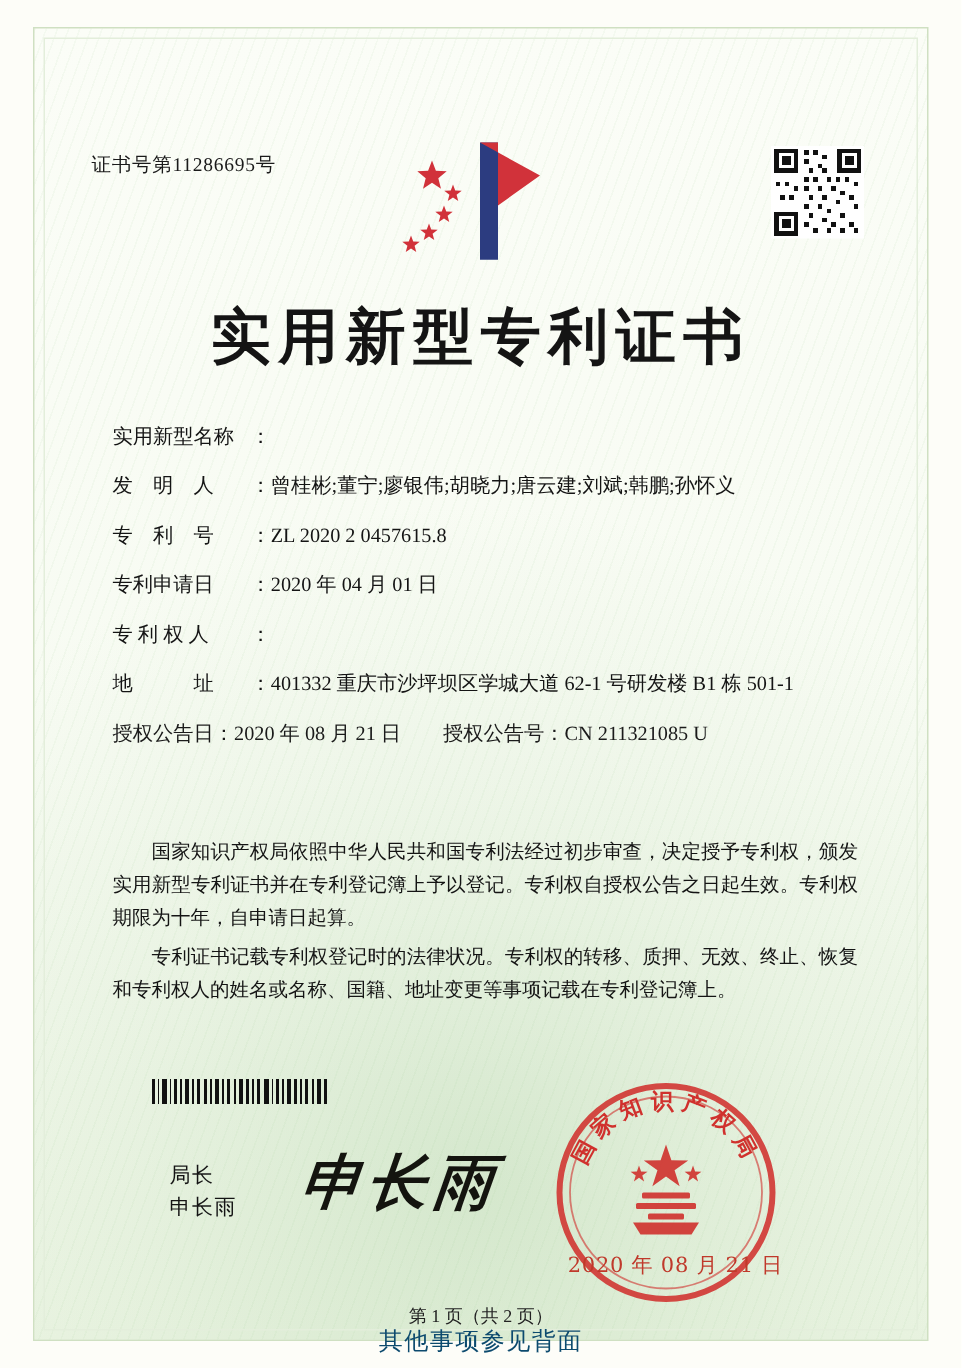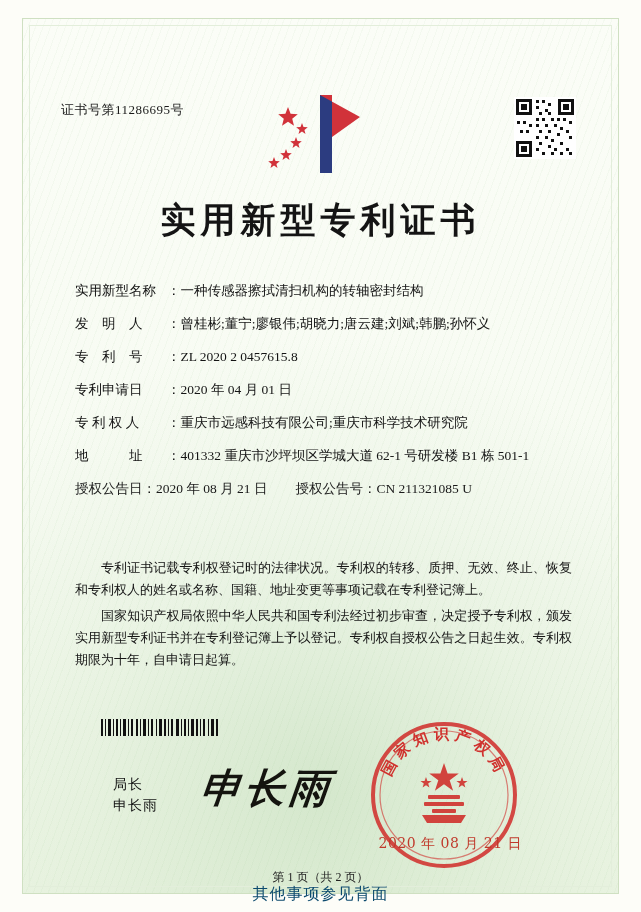--- a/index.html
+++ b/index.html
@@ -78,21 +78,21 @@
     width: 62px;
     height: 62px;
   }
 
   .title {
     position: absolute;
     left: 0;
     right: 0;
     top: 178px;
     text-align: center;
-    font-size: 35px;
+    font-size: 40px;
     font-weight: bold;
     letter-spacing: 5px;
     color: #141414;
     font-family: Liberation Mono, monospace;
   }
 
   
   .fields {
     position: absolute;
     left: 52px;
@@ -316,21 +316,20 @@
       </svg>
     </div>
 
     <div class="title">实用新型专利证书</div>
 
     <div class="fields">
 
       <div class="row">
         <span class="lab">实用新型名称</span>
         <span class="colon">：</span>
-        <span class="val">一种传感器擦拭清扫机构的转轴密封结构</span>
       </div>
 
       <div class="row">
         <span class="lab">发　明　人</span>
         <span class="colon">：</span>
         <span class="val">曾桂彬;董宁;廖银伟;胡晓力;唐云建;刘斌;韩鹏;孙怀义</span>
       </div>
 
       <div class="row">
         <span class="lab">专　利　号</span>
@@ -340,21 +339,20 @@
 
       <div class="row">
         <span class="lab">专利申请日</span>
         <span class="colon">：</span>
         <span class="val">2020 年 04 月 01 日</span>
       </div>
 
       <div class="row">
         <span class="lab">专 利 权 人</span>
         <span class="colon">：</span>
-        <span class="val">重庆市远感科技有限公司;重庆市科学技术研究院</span>
       </div>
 
       <div class="row">
         <span class="lab spread">
           <span>地　　　址</span>
         </span>
         <span class="colon">：</span>
         <span class="val">
           <span>401332  重庆市沙坪坝区学城大道 62-1 号研发楼 B1 栋 501-1</span>
         </span>
@@ -366,22 +364,22 @@
         <span>2020 年 08 月 21 日</span>
         <span class="seg2">
           <span class="lab2">授权公告号</span>
           <span class="colon">：</span>
           <span>CN 211321085 U</span>
         </span>
       </div>
     </div>
 
     <div class="paras">
+      <p>国家知识产权局依照中华人民共和国专利法经过初步审查，决定授予专利权，颁发实用新型专利证书并在专利登记簿上予以登记。专利权自授权公告之日起生效。专利权期限为十年，自申请日起算。</p>
       <p>专利证书记载专利权登记时的法律状况。专利权的转移、质押、无效、终止、恢复和专利权人的姓名或名称、国籍、地址变更等事项记载在专利登记簿上。</p>
-      <p>国家知识产权局依照中华人民共和国专利法经过初步审查，决定授予专利权，颁发实用新型专利证书并在专利登记簿上予以登记。专利权自授权公告之日起生效。专利权期限为十年，自申请日起算。</p>
     </div>
 
     <div class="barcode">
       <svg viewBox="0 0 118 17" width="118" height="17" xmlns="http://www.w3.org/2000/svg" shape-rendering="crispEdges">
         <rect width="118" height="17" fill="transparent"></rect>
         <g fill="#111">
           <rect x="0" y="0" width="2" height="17"></rect>
             <rect x="4" y="0" width="1" height="17"></rect>
           <rect x="7" y="0" width="3" height="17"></rect>
             <rect x="12" y="0" width="1" height="17"></rect>

